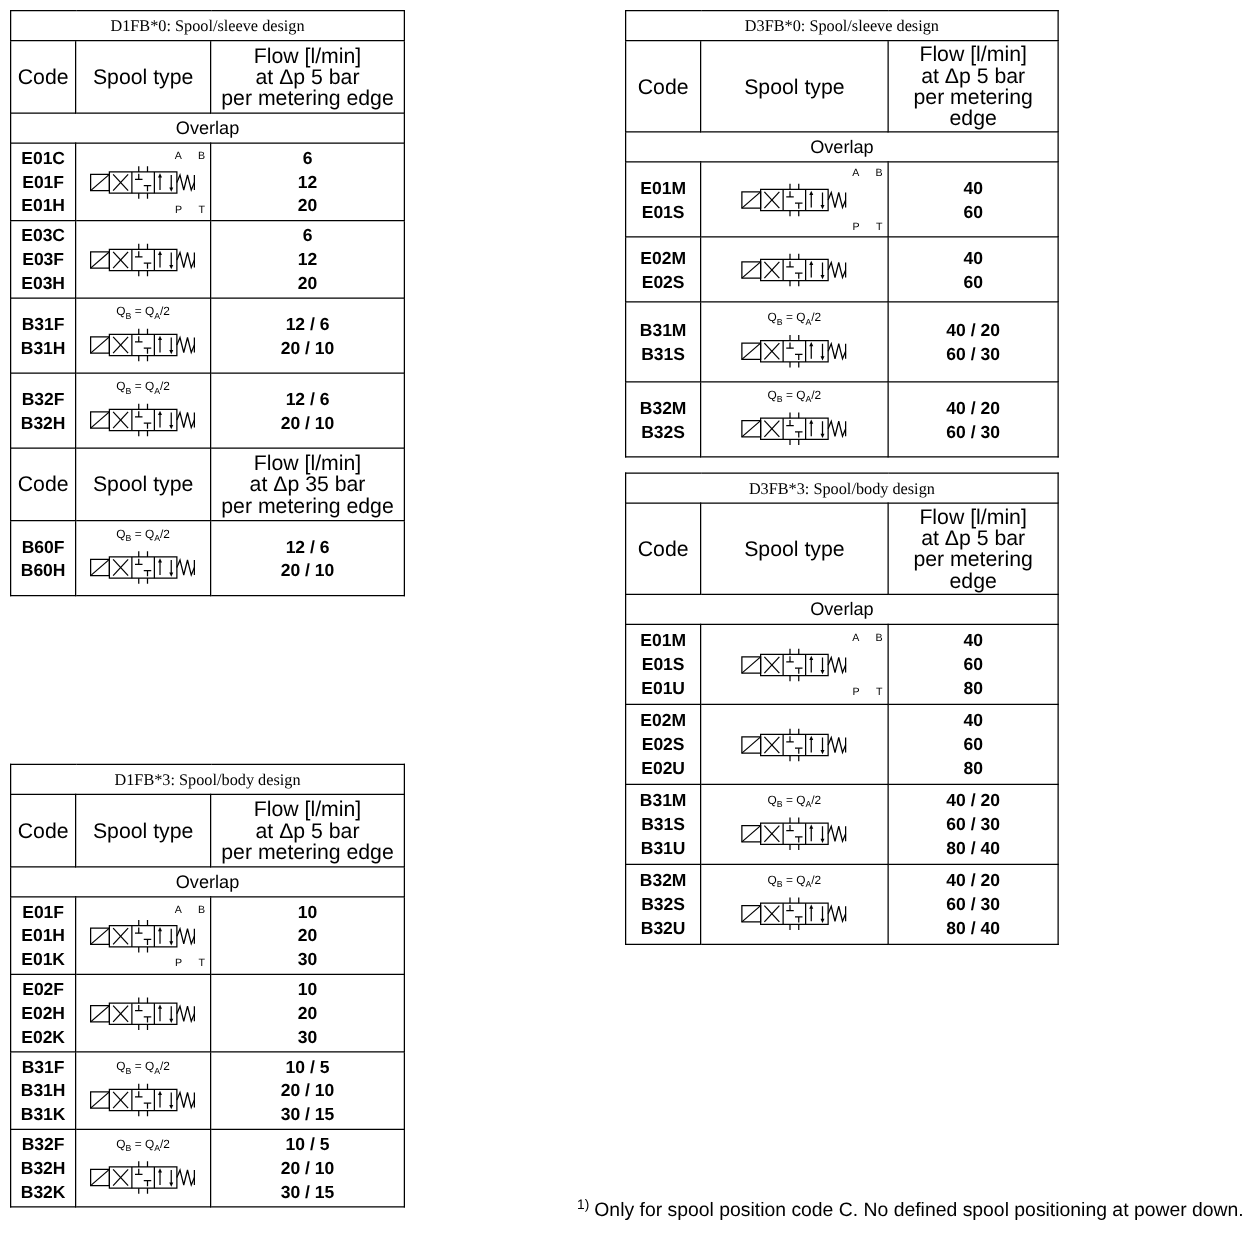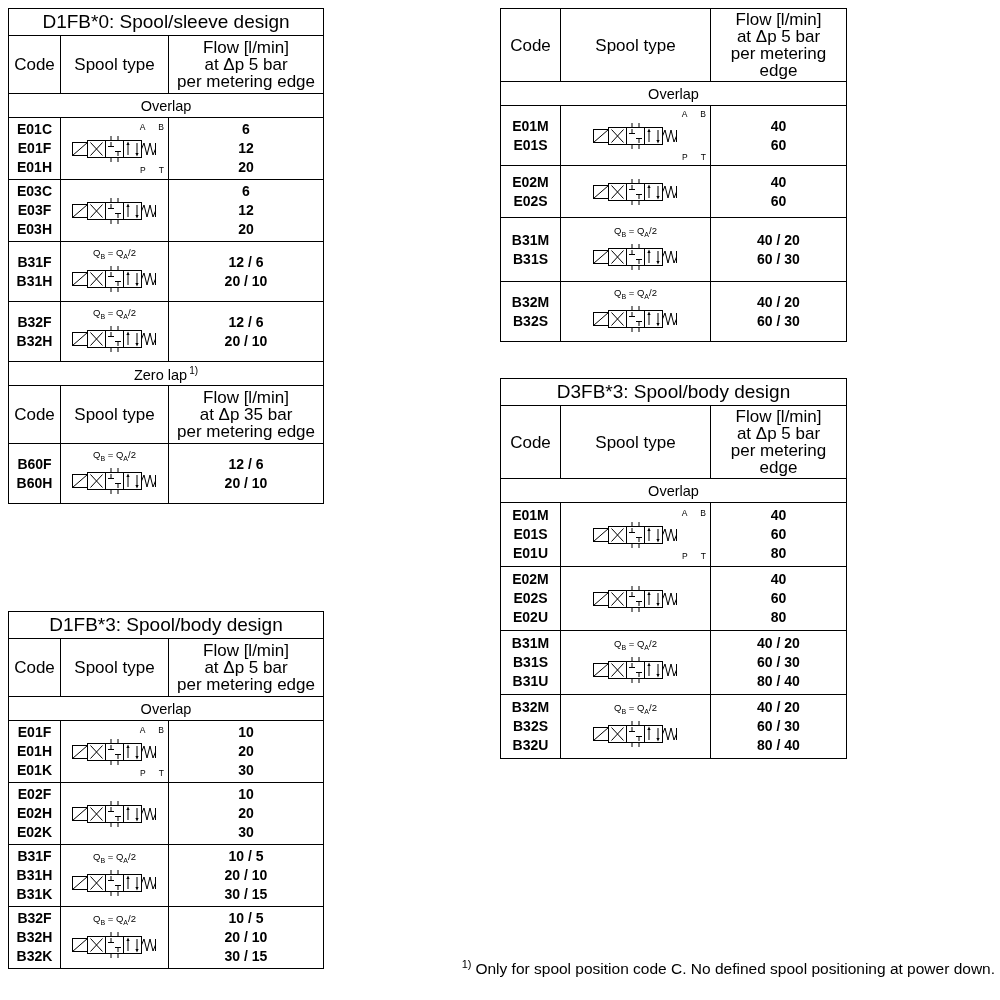--- a/index.html
+++ b/index.html
@@ -16,21 +16,21 @@
   table.spec { border-collapse: collapse; width: 100%; table-layout: fixed; }
   table.spec td { border: 1px solid #000; text-align: center; vertical-align: middle; padding: 2px 4px; }
   .left  .c-code { width: 52px; }  .left  .c-spool { width: 108px; } .left  .c-flow { width: 155px; }
   .right .c-code { width: 60px; }  .right .c-spool { width: 150px; } .right .c-flow { width: 136px; }
   tr.r-title   { height: 24px; }
   tr.r-head    { height: 58px; }
   tr.r-band    { height: 24px; margin-top: 32px; }
   tr.r-data    { height: 60px; }
   tr.r-data-sm { height: 52px; }
   tr.r-data-lg { height: 64px; }
-  .title-cell { font-size: 19px; }
+  .title-cell { font-size: 13px; font-family: Liberation Serif, serif; }
   .head-cell  { font-size: 17px; line-height: 17px; }
   .flow-head  { white-space: pre-line; }
   .band-cell  { font-size: 14.5px; }
   .band-cell sup { font-size: 10px; margin-left: 2px; }
   td.code { font-weight: bold; text-align: left; padding-left: 6px; white-space: pre-line; font-size: 14px; line-height: 19px; }
   td.flow { font-weight: bold; white-space: pre-line; font-size: 14px; line-height: 19px; }
   td.spool { padding: 1px 2px; }
   .ports { font-size: 8.5px; line-height: 9px; word-spacing: 11px; text-align: right; }
   .formula { font-size: 9.5px; line-height: 11px; text-align: center; }
   .formula sub { font-size: 7px; }
@@ -151,23 +151,20 @@
     <td class="spool">
       <div class="formula"><span>Q</span><sub>B</sub><span> = Q</span><sub>A</sub><span>/2</span></div>
       <svg class="valve" width="88" height="32" viewBox="0 0 88 32">
               <use href="#valve-sym"></use>
             </svg>
     </td>
     <td class="flow">12 / 6
 20 / 10</td>
   </tr>
 
-  <tr class="r-band">
-    <td colspan="3" class="band-cell"><span>Zero lap</span><sup>1)</sup></td>
-  </tr>
   <tr class="r-head">
     <td class="head-cell">Code</td>
     <td class="head-cell">Spool type</td>
     <td class="head-cell flow-head">Flow [l/min]
 at Δp 35 bar
 per metering edge</td>
   </tr>
 
 
   <tr class="r-data">
@@ -272,20 +269,23 @@
 </div>
 
 <div id="t2" class="tbl-wrap right">
 <table class="spec">
   <colgroup>
         <col class="c-code">
         <col class="c-spool">
         <col class="c-flow">
       </colgroup>
   <tbody>
+        <tr class="r-title">
+    <td colspan="3" class="title-cell">D3FB*0: Spool/sleeve design</td>
+  </tr>
   <tr class="r-head">
     <td class="head-cell">Code</td>
     <td class="head-cell">Spool type</td>
     <td class="head-cell flow-head">Flow [l/min]
 at Δp 5 bar
 per metering edge</td>
   </tr>
   <tr class="r-band">
     <td colspan="3" class="band-cell">Overlap</td>
   </tr>

